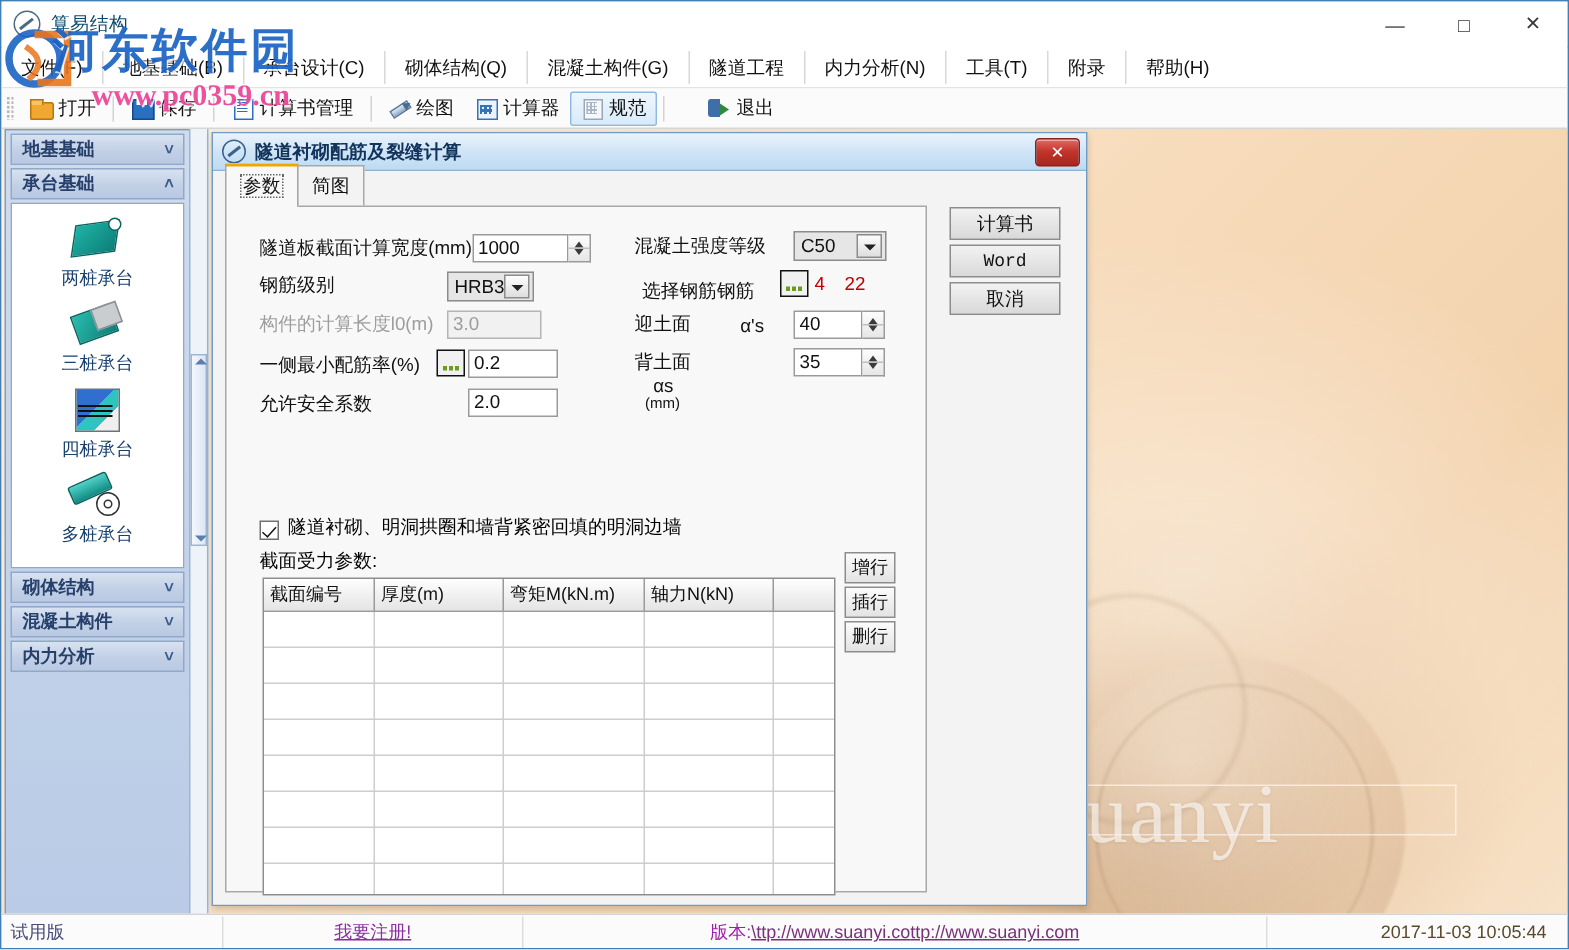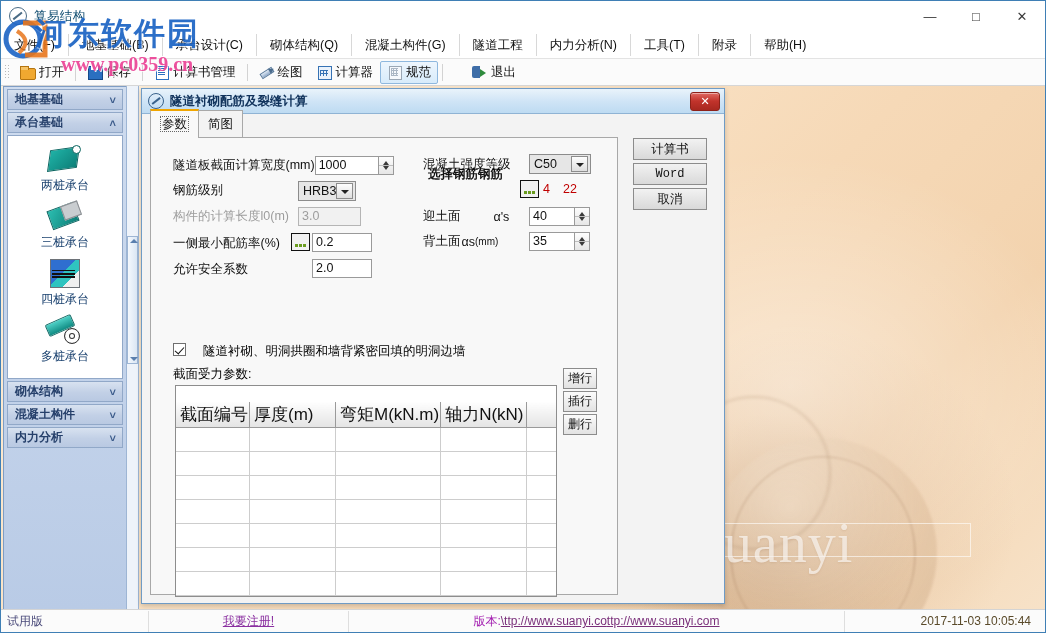--- a/index.html
+++ b/index.html
@@ -665,22 +665,22 @@
     display: block;
     width: 11px; height: 3px;
     background: repeating-linear-gradient(90deg, #6a9c1f 0 3px, transparent 3px 4px);
   }
   .redval { color: #c00000; font-size: 12.5px; }
 
   .chkrow {
     position: absolute;
     left: 22px; top: 205px;
     display: flex;
-    align-items: flex-start;
-    gap: 17px;
+    align-items: flex-end;
+    gap: 6px;
     font-size: 12.5px;
   }
   .chkbox {
     width: 13px; height: 13px;
     border: 1px solid #6f6f6f;
     background: #fff;
     box-sizing: border-box;
     position: relative;
   }
   .chkbox::after {
@@ -706,22 +706,21 @@
     width: 382px;
     height: 212px;
     border: 1px solid #8d8d8d;
     background: #ffffff;
     box-sizing: border-box;
     overflow: hidden;
   }
   table.grid {
     border-collapse: collapse;
     width: 100%;
-    font-size: 17px;
-    margin-top: 16px;
+    font-size: 12px;
   }
   table.grid th {
     height: 19px;
     background: linear-gradient(#fefefe, #e4e4e4);
     border-right: 1px solid #9a9a9a;
     border-bottom: 1px solid #9a9a9a;
     font-weight: normal;
     text-align: left;
     padding-left: 4px;
     color: #111;
@@ -1013,40 +1012,40 @@
           <span class="txtbox" style="position:absolute; left:161px; top:121px; width:60px;">2.0</span>
 
           <div class="field-row" style="left:272px; top:18px;">
             <span class="flabel">混凝土强度等级</span>
           </div>
           <div class="combo" style="position:absolute; left:378px; top:16px; width:62px;">
             <span class="cval">C50</span>
             <span class="carrow"></span>
           </div>
 
-          <div class="field-row" style="left:277px; top:28px;font-weight:bold;">
+          <div class="field-row" style="left:277px; top:48px;">
             <span class="flabel">选择钢筋钢筋</span>
           </div>
           <span class="dotbtn" style="position:absolute; left:369px; top:42px;">
               <i></i>
             </span>
           <span class="redval" style="position:absolute; left:392px; top:44px;">4</span>
           <span class="redval" style="position:absolute; left:412px; top:44px;">22</span>
 
           <div class="field-row" style="left:272px; top:70px;gap:32px;">
             <span class="flabel">迎土面</span>
             <span class="flabel" style="margin-left:1px">α's</span>
             <span class="flabel sub">(mm)</span>
           </div>
           <span class="txtbox" style="position:absolute; left:378px; top:69px; width:46px;">40</span>
           <span class="spin" style="position:absolute; left:424px; top:69px;">
               <span class="divider"></span>
             </span>
 
-          <div class="field-row" style="left:272px; top:95px;">
+          <div class="field-row" style="left:272px; top:95px;flex-direction:column;">
             <span class="flabel">背土面</span>
             <span class="flabel" style="margin-left:1px">αs</span>
             <span class="flabel sub">(mm)</span>
           </div>
           <span class="txtbox" style="position:absolute; left:378px; top:94px; width:46px;">35</span>
           <span class="spin" style="position:absolute; left:424px; top:94px;">
               <span class="divider"></span>
             </span>
 
           <div class="chkrow">

